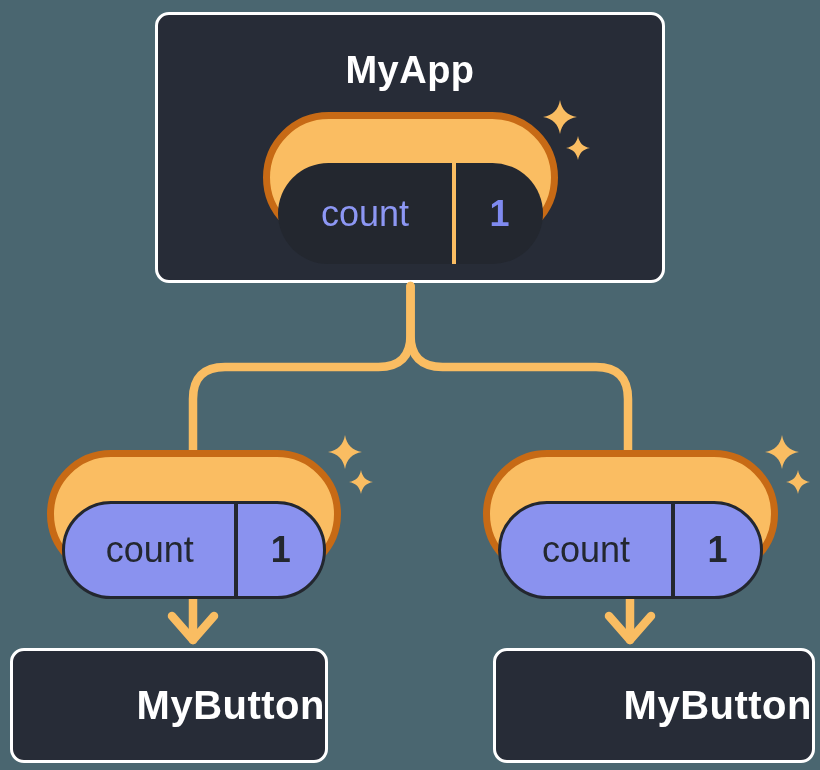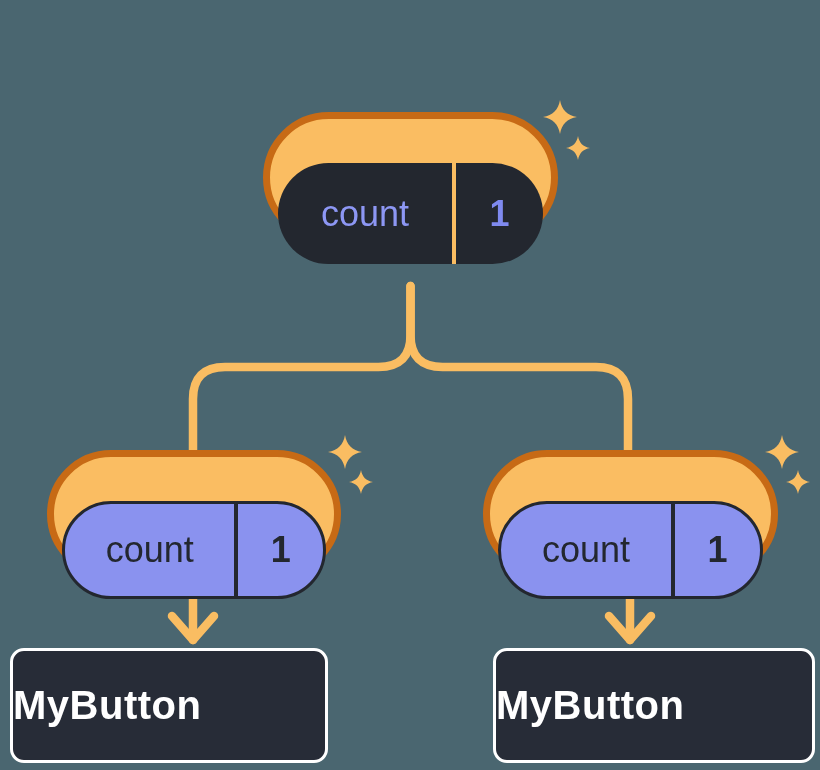--- a/index.html
+++ b/index.html
@@ -30,21 +30,21 @@
     text-align: center;
     font-size: 38px;
     font-weight: 600;
     letter-spacing: 0.5px;
     color: #ffffff;
   }
   .app-node .node-title { margin-top: 34px; }
   .button-node {
     display: flex;
     align-items: center;
-    justify-content: flex-start;
+    justify-content: flex-end;
     font-size: 40px;
     font-weight: 600;
     letter-spacing: 0.5px;
   }
   .button-node-left  { left: 10px;  top: 648px; width: 318px; height: 115px; }
   .button-node-right { left: 493px; top: 648px; width: 322px; height: 115px; }
 
   
   .overlay {
     position: absolute;
@@ -98,20 +98,23 @@
 
   .state-pill { left: 263px; top: 112px; width: 295px; height: 131px; }
   .prop-pill-left  { left: 47px;  top: 450px; width: 294px; height: 128px; }
   .prop-pill-right { left: 483px; top: 450px; width: 295px; height: 128px; }
 </style>
 </head>
 <body>
 
 <div class="canvas">
 
+  <div class="node app-node">
+    <div class="node-title">MyApp</div>
+  </div>
 
   <div class="node button-node button-node-left">
     <span>MyButton</span>
   </div>
   <div class="node button-node button-node-right">
     <span>MyButton</span>
   </div>
 
   <svg class="overlay" width="820" height="770" viewBox="0 0 820 770">
     <path class="wire" d="M410.5 286 V335 Q410.5 367 378.5 367 H225 Q193 367 193 399 V452"></path>

